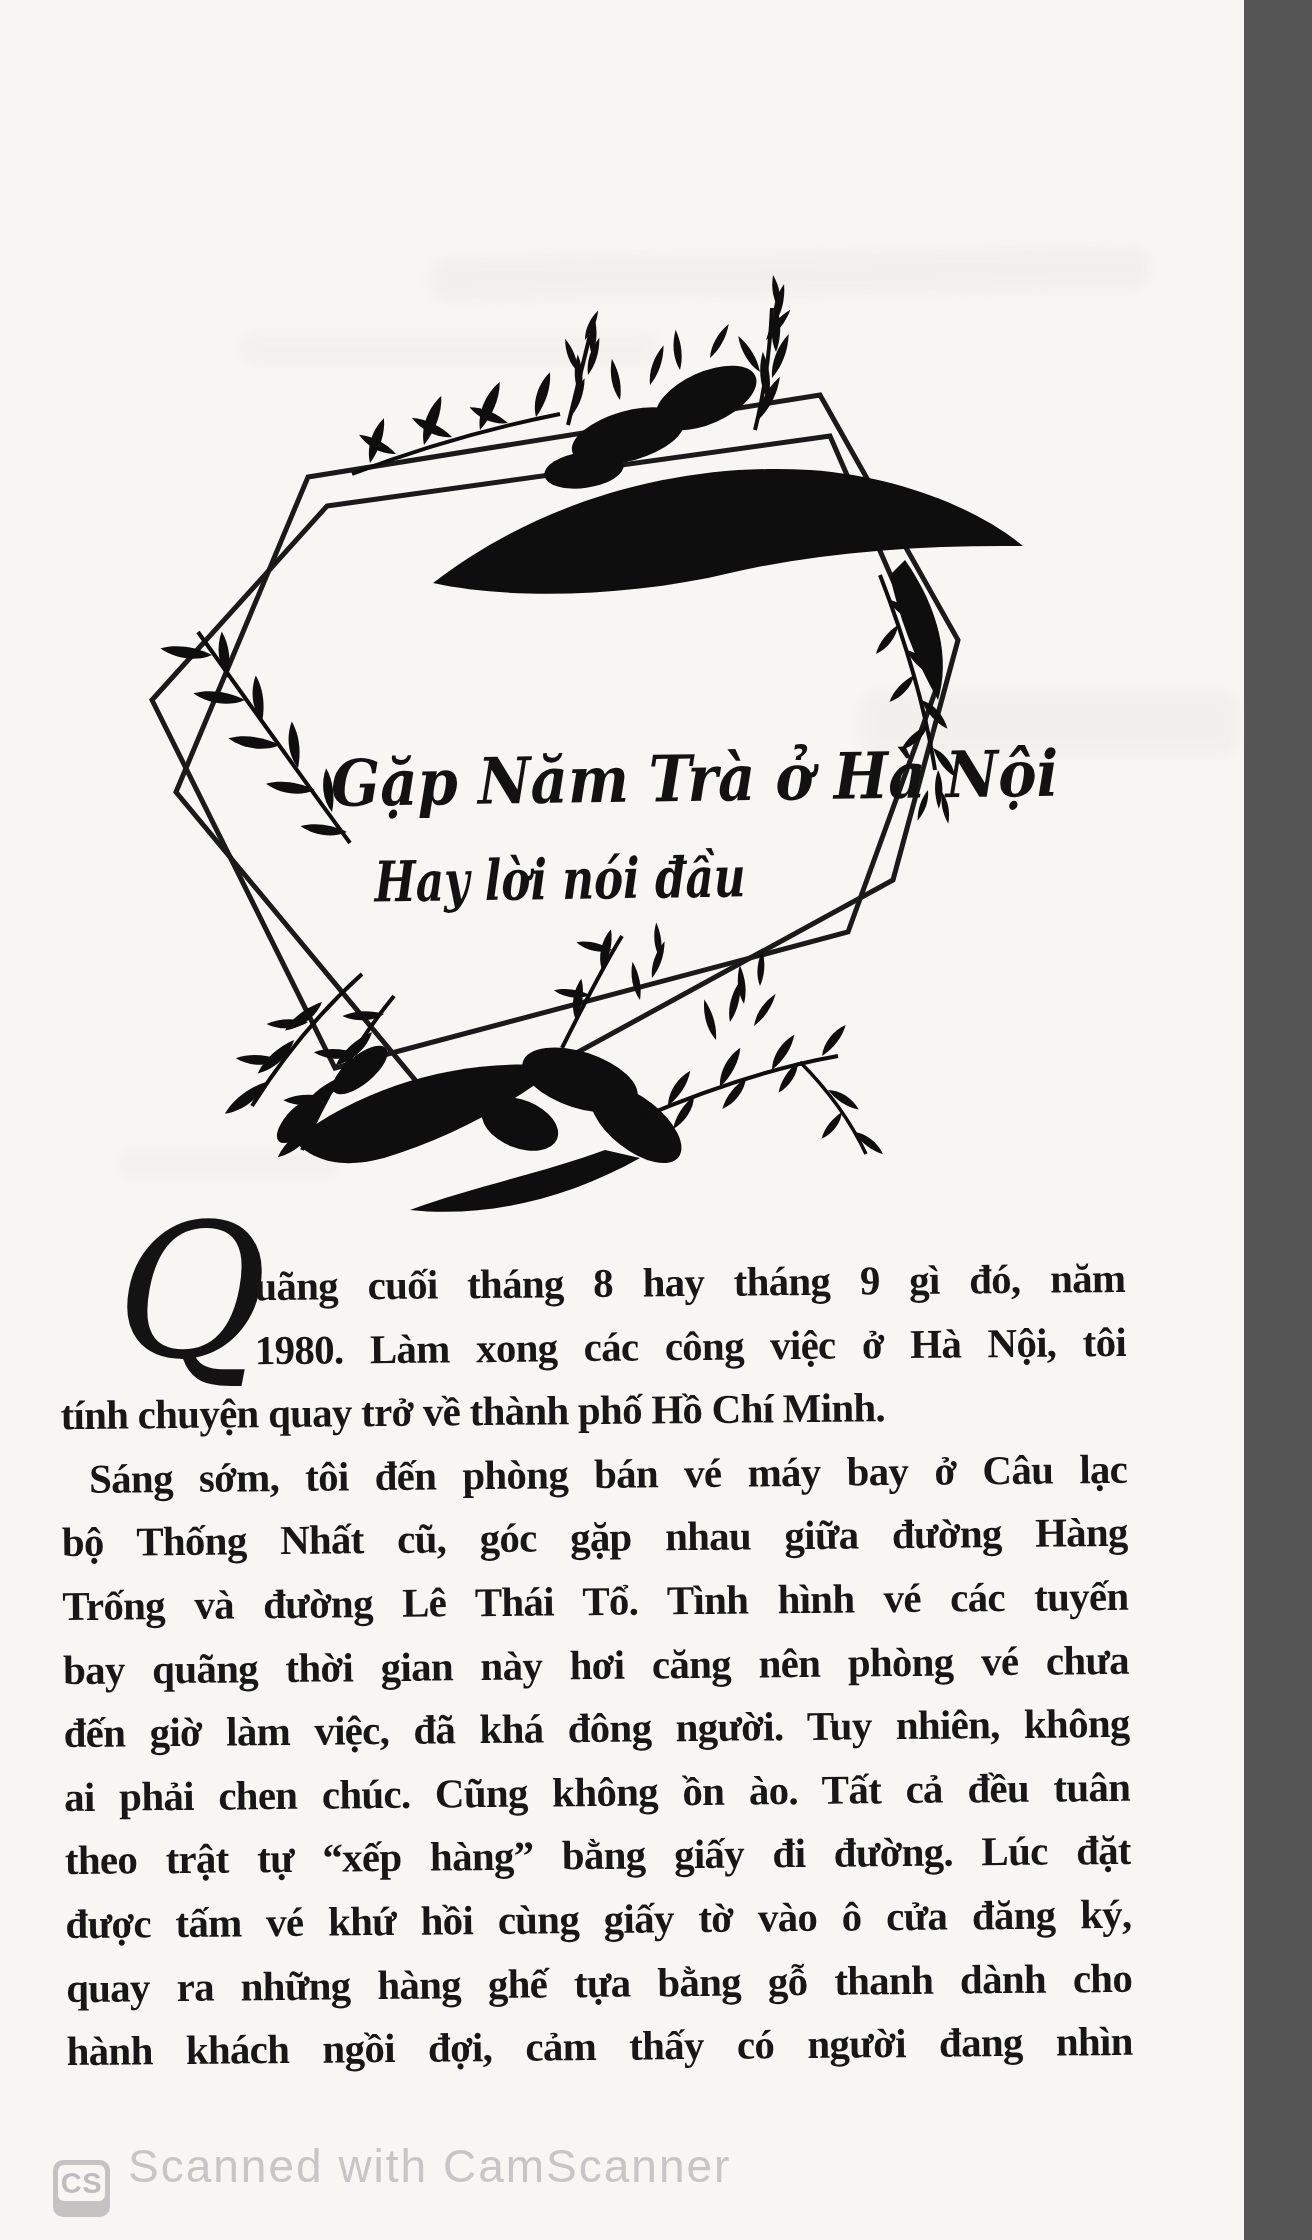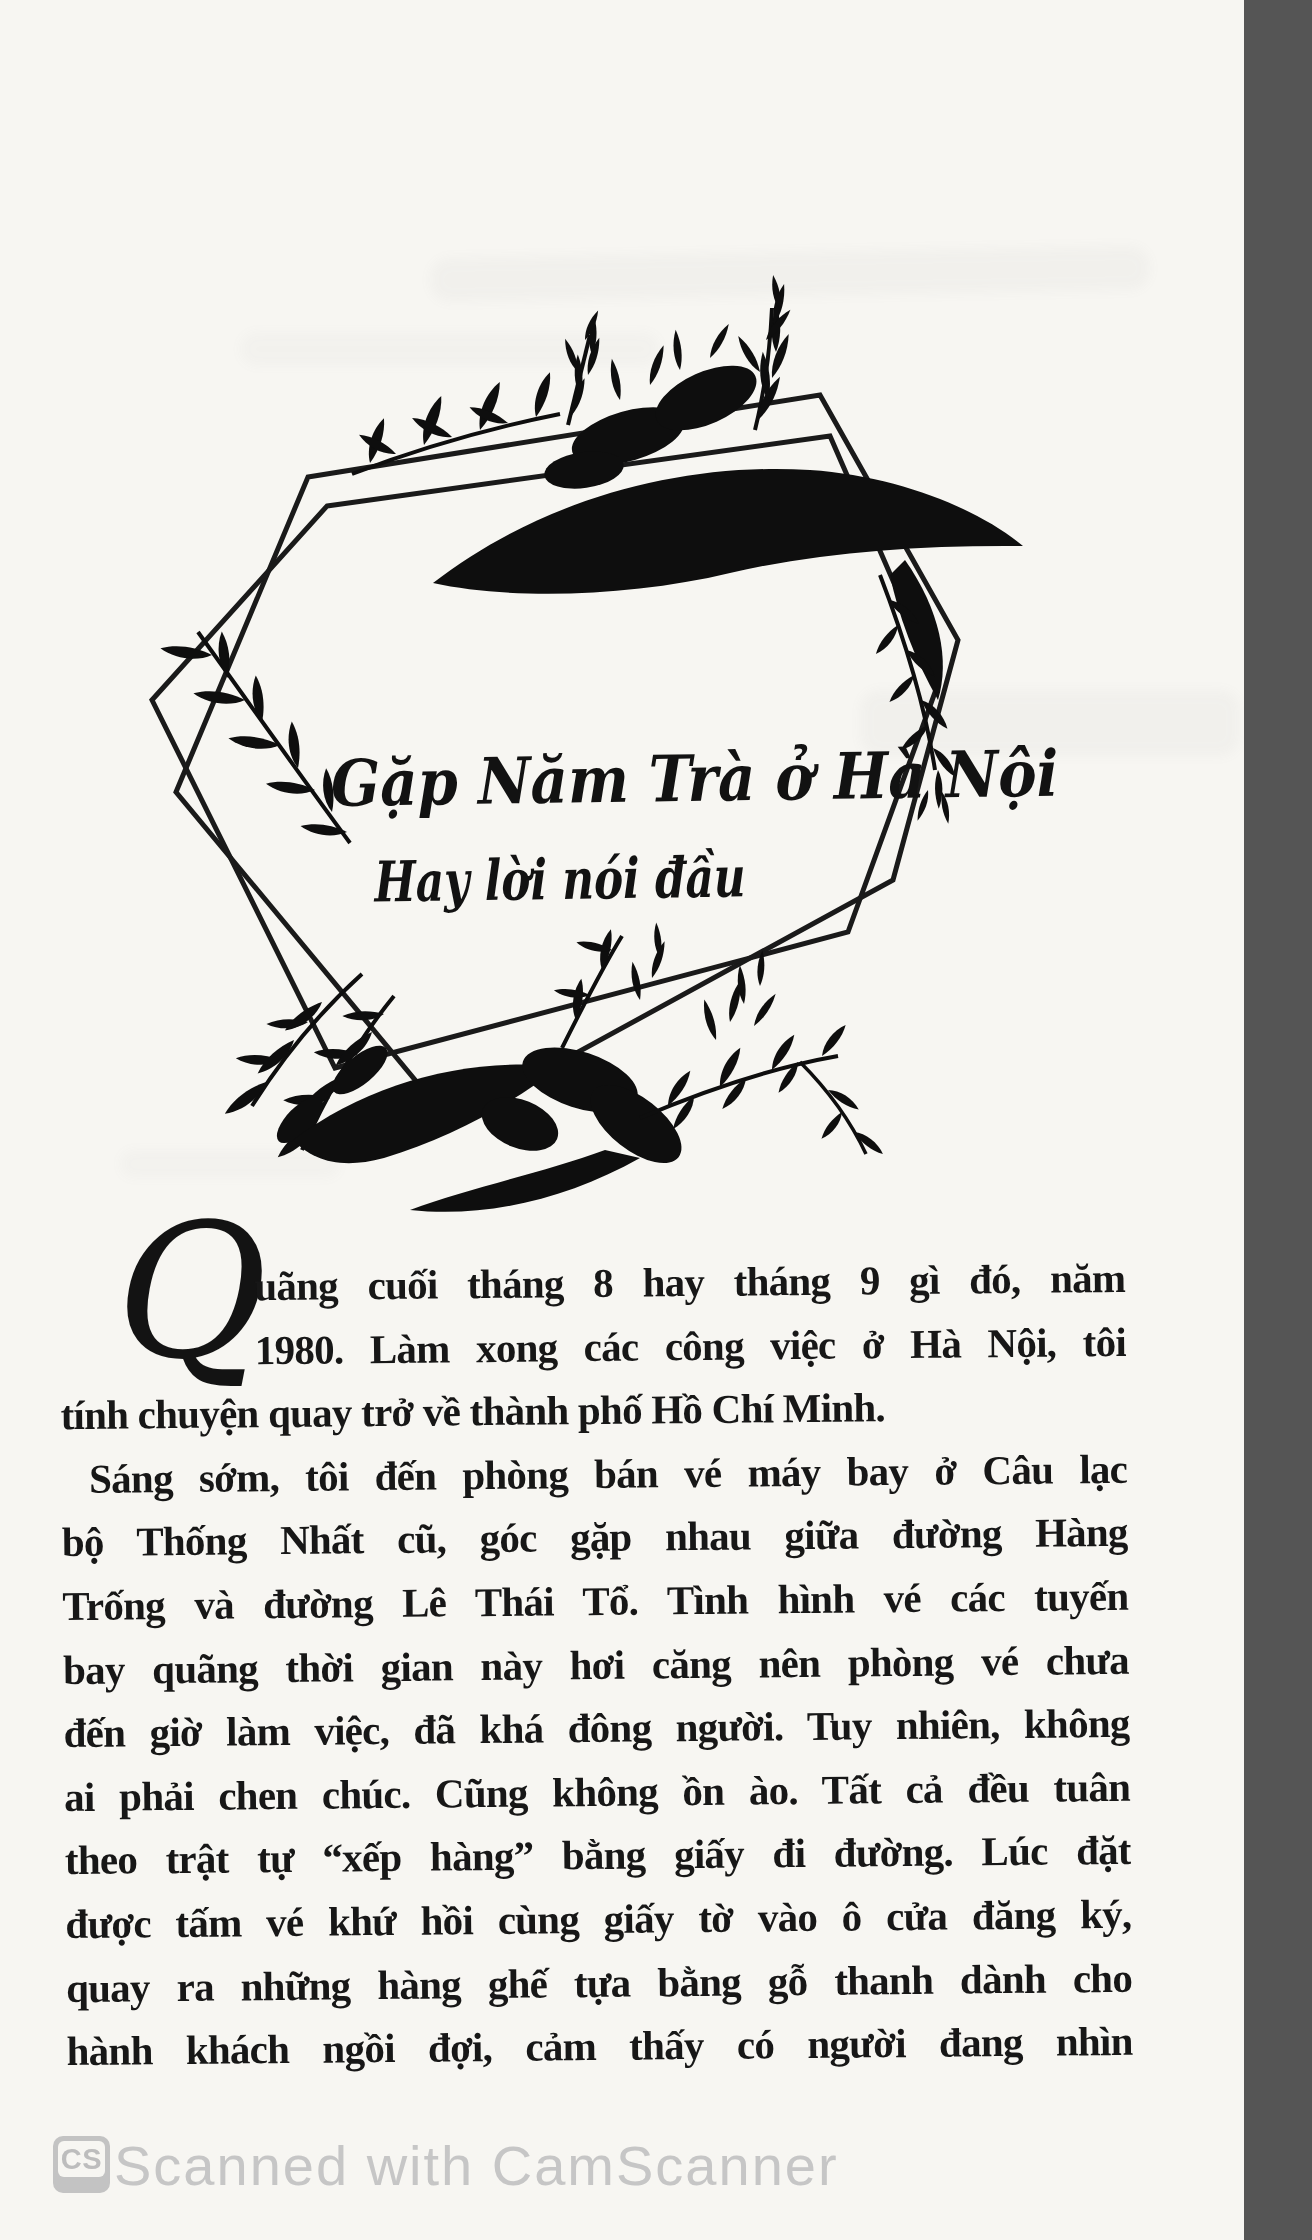--- a/index.html
+++ b/index.html
@@ -48,33 +48,33 @@
     text-align:justify;text-align-last:justify;
     overflow:hidden;
   }
   .bl.capgap{margin-left:195px;}
   .bl.lastline{text-align-last:left;}
   .bl.pindent{text-indent:28px;}
 
   .footer{position:absolute;left:53px;top:2136px;display:flex;align-items:flex-start;}
   .csbadge{
     position:relative;width:57px;height:57px;border-radius:10px;
-    background:#c3c3c3;flex:0 0 auto;
+    background:#c3c3c3;flex:0 0 auto;margin-top:24px;
   }
   .csbadge .inner{
     position:absolute;left:5px;top:5px;right:5px;height:36px;
     background:#f7f6f2;border-radius:6px;
     display:flex;align-items:center;justify-content:center;
     font-family:"Liberation Sans","DejaVu Sans",sans-serif;
     font-weight:700;font-size:29px;color:#bdbdbd;letter-spacing:.5px;
   }
   .cstext{
-    margin-left:4px;line-height:60px;
+    margin-left:18px;line-height:60px;
     font-family:"Liberation Sans","DejaVu Sans",sans-serif;
-    font-size:56px;letter-spacing:2px;color:#c6c6c6;white-space:nowrap;
+    font-size:46px;letter-spacing:2px;color:#c6c6c6;white-space:nowrap;
   }
 </style>
 </head>
 <body>
 
 <div class="page">
 
   <div class="smudge sm1"></div>
   <div class="smudge sm2"></div>
   <div class="smudge sm3"></div>

